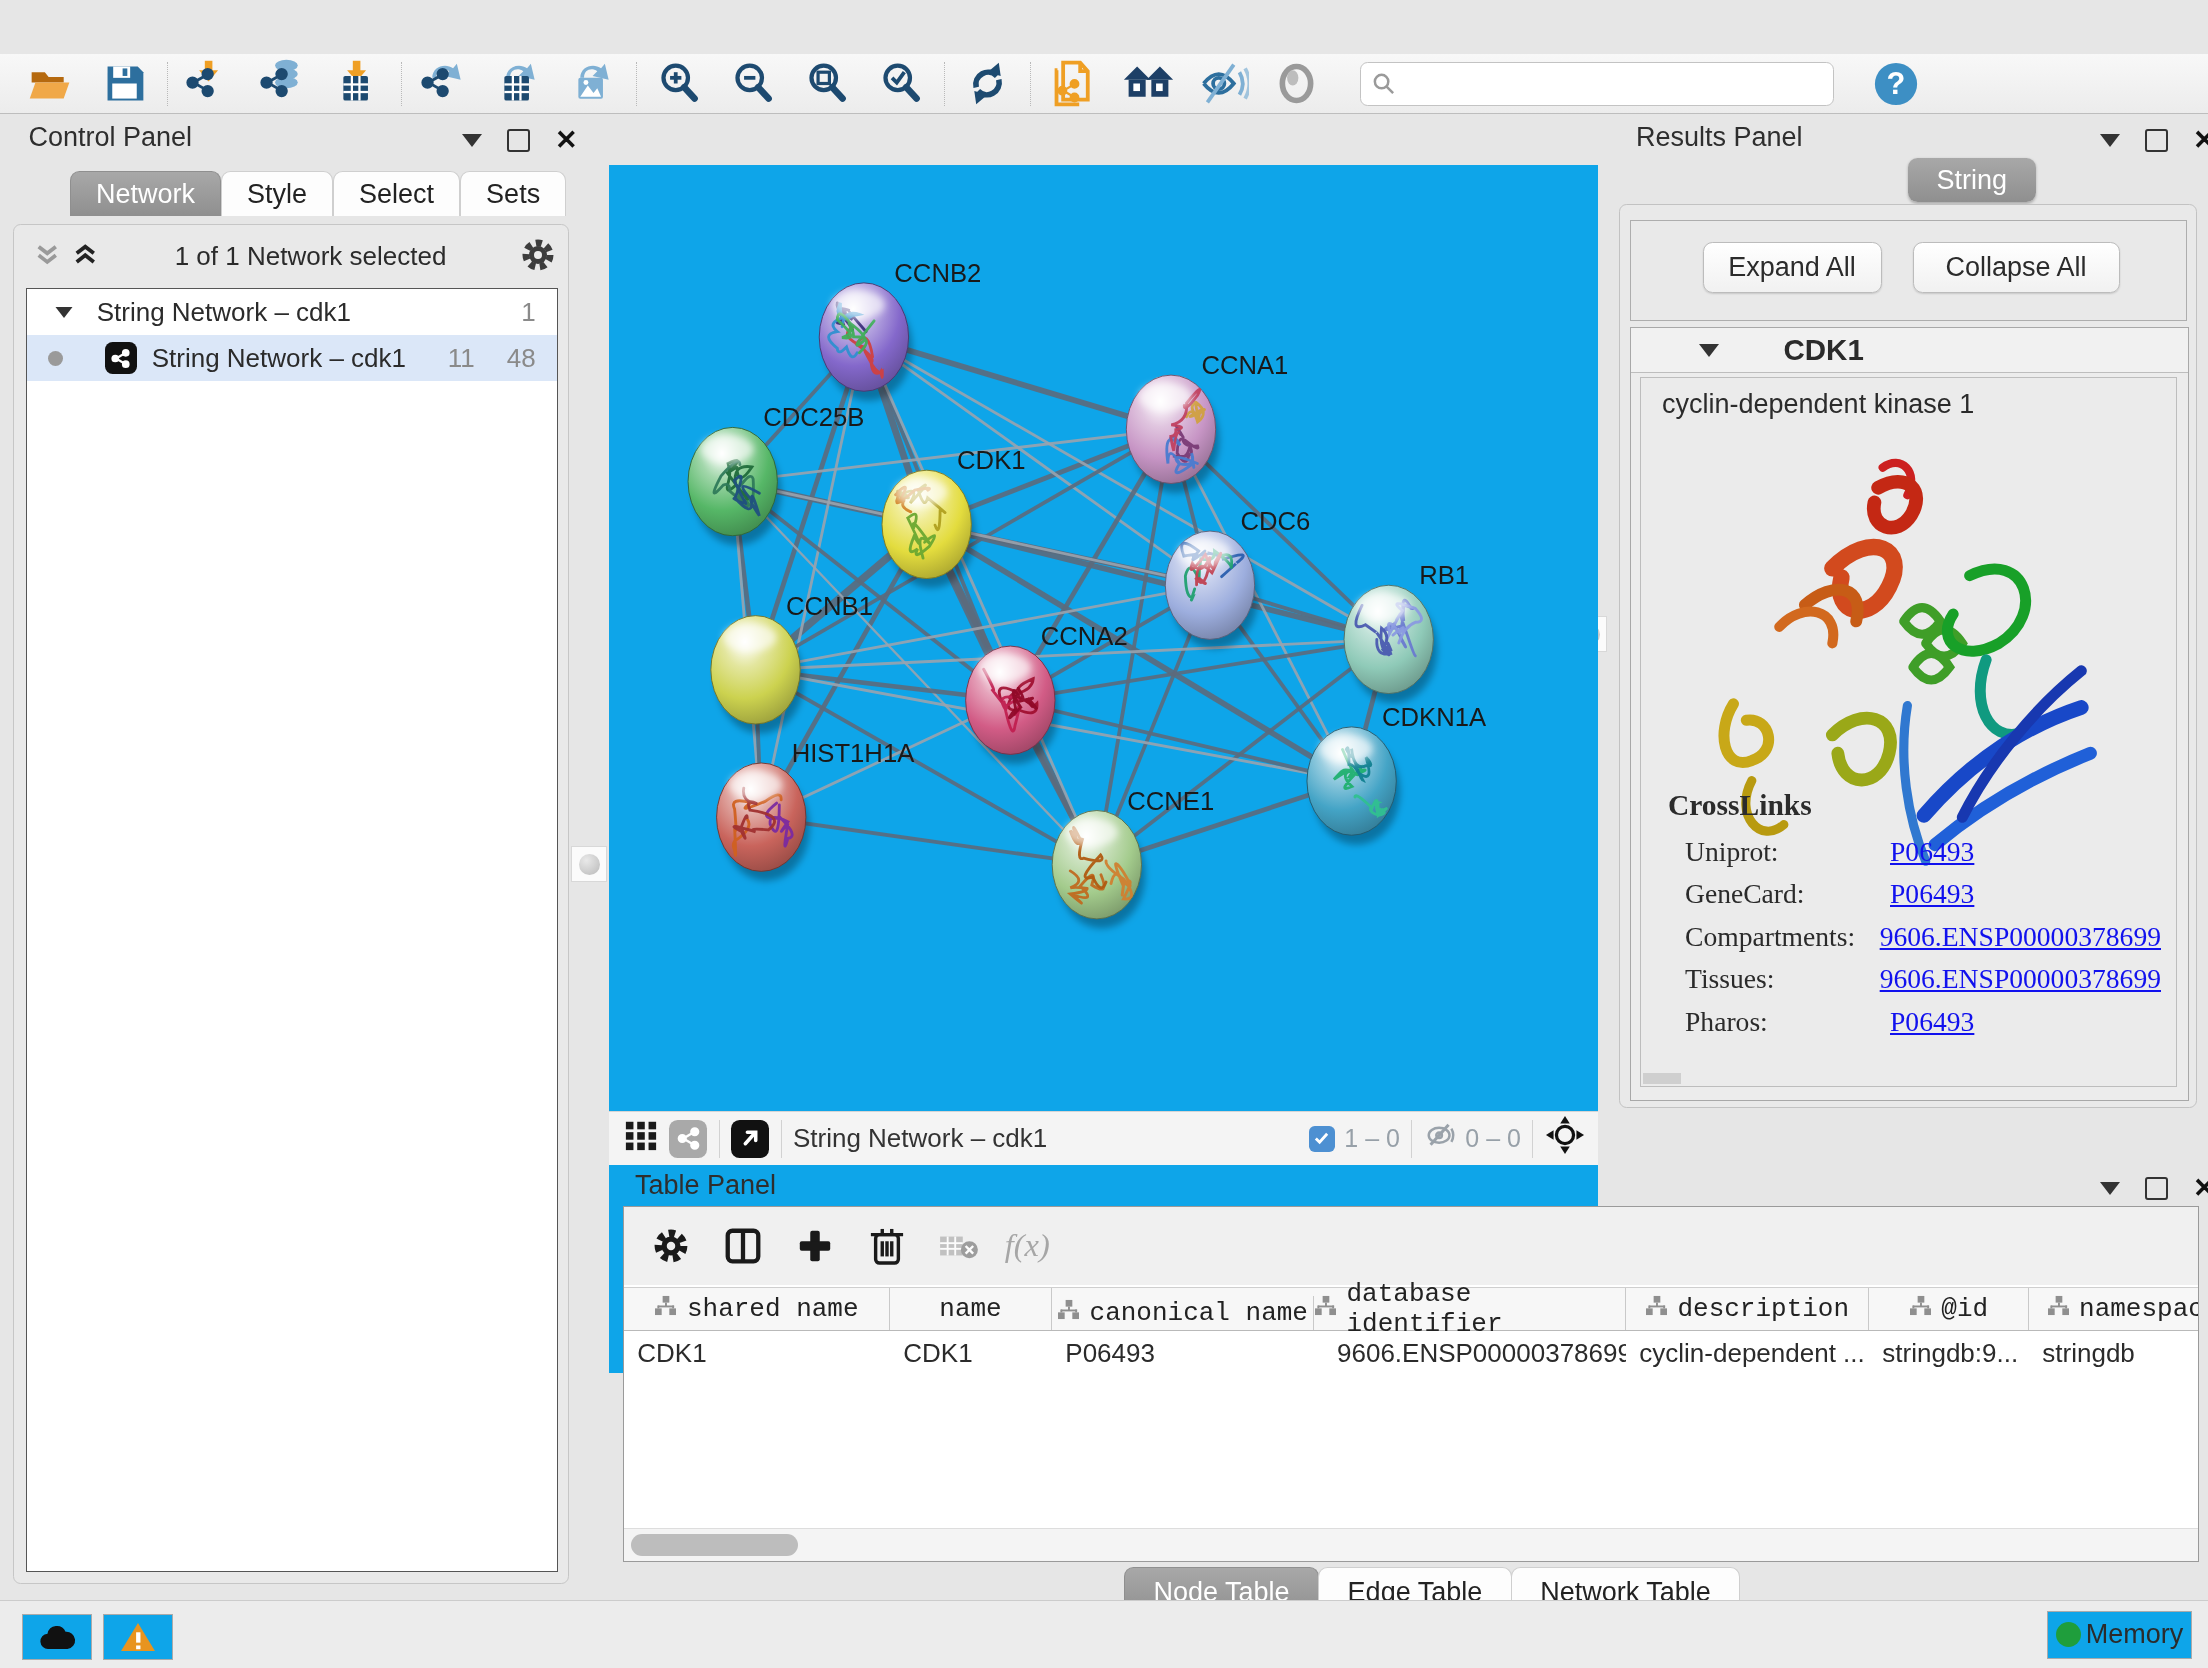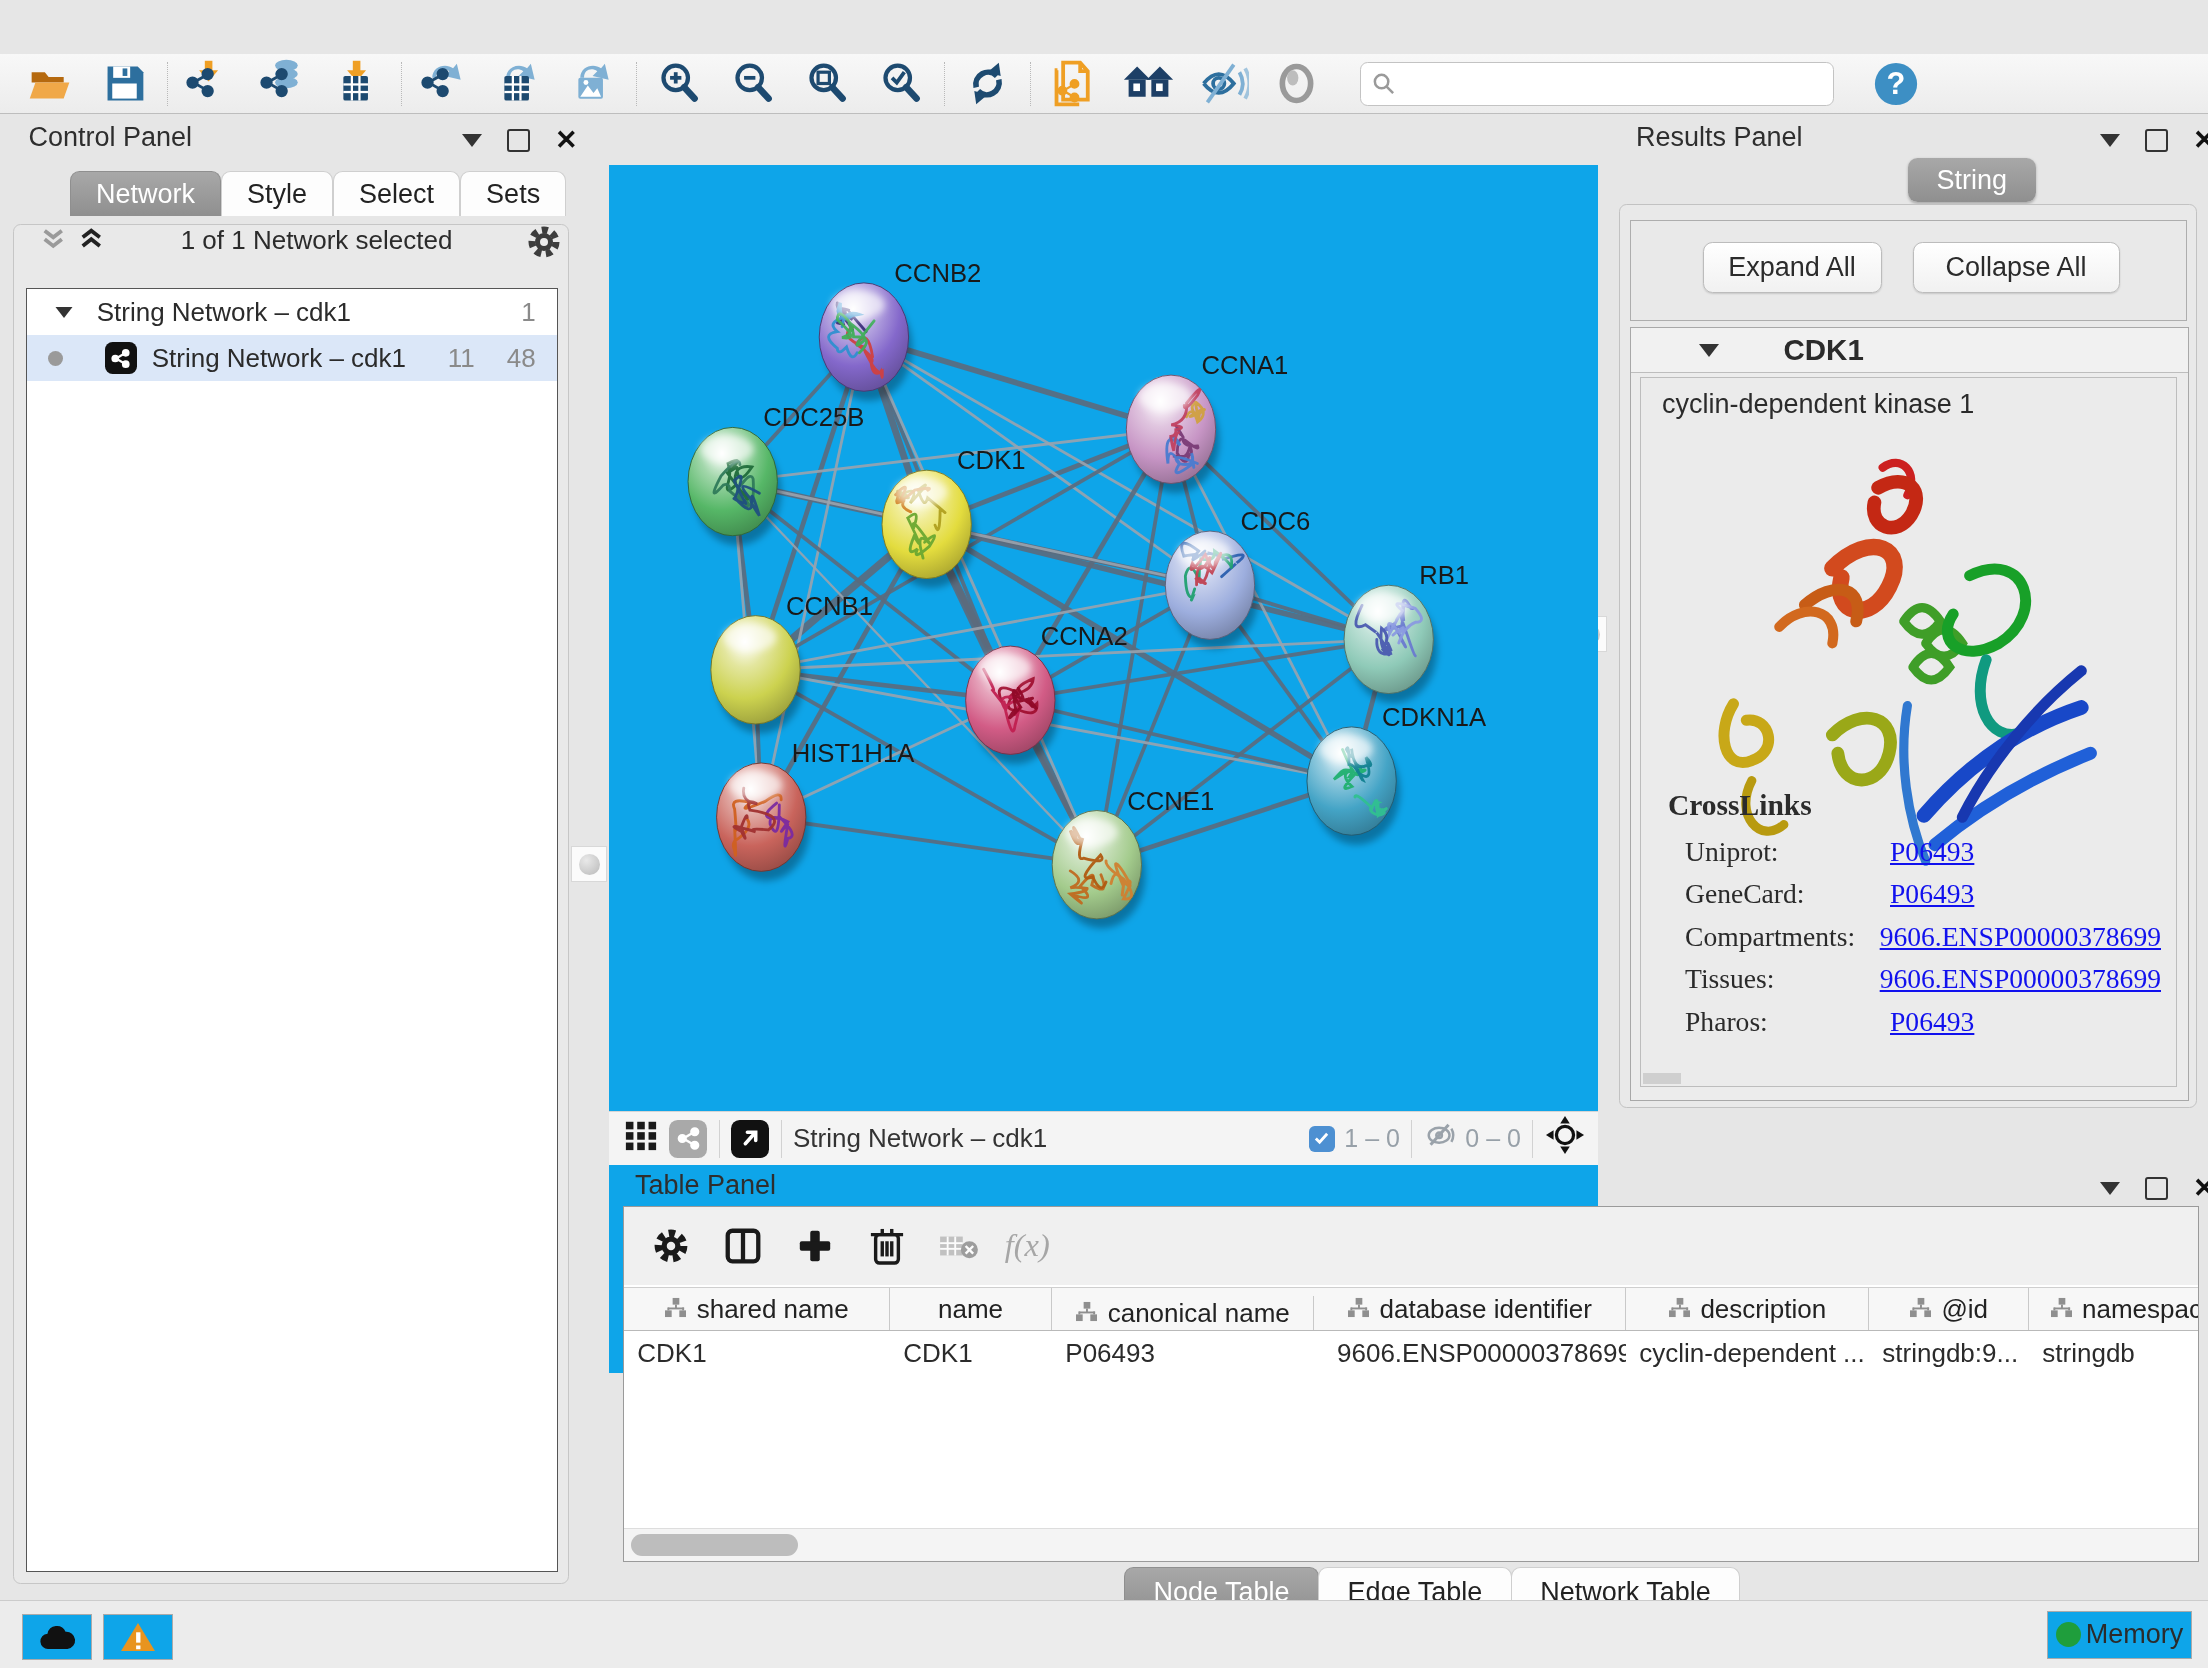--- a/index.html
+++ b/index.html
@@ -23,21 +23,21 @@
   .ptitle{font-size:27px;color:#2e2e2e;}
   .pctl{position:absolute;display:flex;gap:25px;align-items:center;}
   .tri{width:0;height:0;border-left:10.5px solid transparent;border-right:10.5px solid transparent;border-top:13.3px solid #333;}
   .sq{width:19px;height:19px;border:2.9px solid #333;border-radius:2.9px;}
   .xx{font-size:27px;font-weight:bold;color:#111;line-height:19px;}
   
   .cp-tab,.bt-tab{display:inline-block;font-size:27px;padding:6.7px 25px;background:#fdfdfd;color:#222;
           border:1px solid #cfcfcf;border-bottom:none;border-radius:9.5px 9.5px 0 0;}
   .cp-tab.sel,.bt-tab.sel{background:linear-gradient(#a8a8a8,#8f8f8f);color:#fff;border-color:#8f8f8f;}
   .cpbox{left:13.3px;top:224px;width:554px;height:1358px;background:#e9e9e9;border:1px solid #c6c6c6;border-radius:7.6px;}
-  .cph{position:absolute;left:8px;top:0;width:100%;height:63px;display:flex;}
+  .cph{position:absolute;left:2px;top:0;width:100%;height:63px;display:flex;align-items:center;}
   .treebox{position:absolute;left:11.4px;top:63px;width:530px;height:1282px;background:#fff;border:1.9px solid #555;}
   .trow{height:46px;display:flex;align-items:center;font-size:26px;}
   .trow.sel{background:#dbe7f8;}
   .cnt{color:#8a8a8a;}
   
   .canvas{left:609px;top:165px;width:989px;height:1208px;background:#0ea5e9;}
   .netbar{left:609px;top:1111px;width:989px;height:53px;background:#f4f4f4;border-top:1px solid #d5d5d5;
           display:flex;align-items:center;font-size:26px;color:#333;}
   .nbdiv{width:0;height:38px;border-left:1px solid #d2d2d2;margin:0 11.4px;}
   .badge{width:38px;height:38px;border-radius:8.6px;display:flex;align-items:center;justify-content:center;}
@@ -54,21 +54,21 @@
   .rp-sechead{height:44px;display:flex;align-items:center;border-bottom:1px solid #bdbdbd;background:#f1f1f1;}
   .rp-inner{position:absolute;left:9.5px;top:49px;width:535px;height:708px;border:1px solid #bdbdbd;background:#ebebeb;}
   .serif{font-family:"Liberation Serif",serif;}
   .xlink{color:#1111ee;text-decoration:underline;}
   .xrow{display:flex;font-size:27.6px;margin-top:10.5px;}
   
   .tpbox{left:623px;top:1206px;width:1574px;height:354px;background:#fff;border:1.9px solid #9a9a9a;overflow:hidden;}
   .tp-toolbar{position:absolute;left:0;top:0;width:100%;height:78px;background:#f0f0f0;display:flex;align-items:center;}
   .tp-ico{width:72px;height:67px;display:flex;align-items:center;justify-content:center;}
   .thead{position:absolute;left:0;top:80px;height:42px;display:flex;background:#f7f7f7;border-top:1px solid #cfcfcf;border-bottom:1px solid #b9b9b9;}
-  .th{display:flex;align-items:center;justify-content:center;gap:9.5px;font-size:26px;color:#222;border-right:1px solid #c9c9c9;box-sizing:border-box;}
+  .th{display:flex;align-items:center;justify-content:center;gap:9.5px;font-size:26px;color:#222;border-right:1px solid #c9c9c9;box-sizing:border-box;font-family:Liberation Mono, monospace;}
   .trowdata{position:absolute;left:0;top:124px;height:44px;display:flex;font-size:26px;}
   .td{display:flex;align-items:center;box-sizing:border-box;padding-left:13.3px;white-space:nowrap;overflow:hidden;}
   .hscroll{position:absolute;left:0;bottom:0;width:100%;height:32px;background:#f4f4f4;border-top:1px solid #ddd;}
   .hthumb{position:absolute;left:6.7px;top:4.8px;width:167px;height:22px;border-radius:11.4px;background:#bdbdbd;}
   
   .statusbar{left:0;top:1600px;width:2208px;height:68px;background:#ececec;border-top:1px solid #cccccc;}
   .sbtn{position:absolute;background:#0ea5e9;border:1.9px solid #aaa;display:flex;align-items:center;justify-content:center;gap:5px;}
   .memdot{width:25px;height:25px;border-radius:50%;}
   .netlabel{font-size:27px;fill:#191919;}
 </style>

